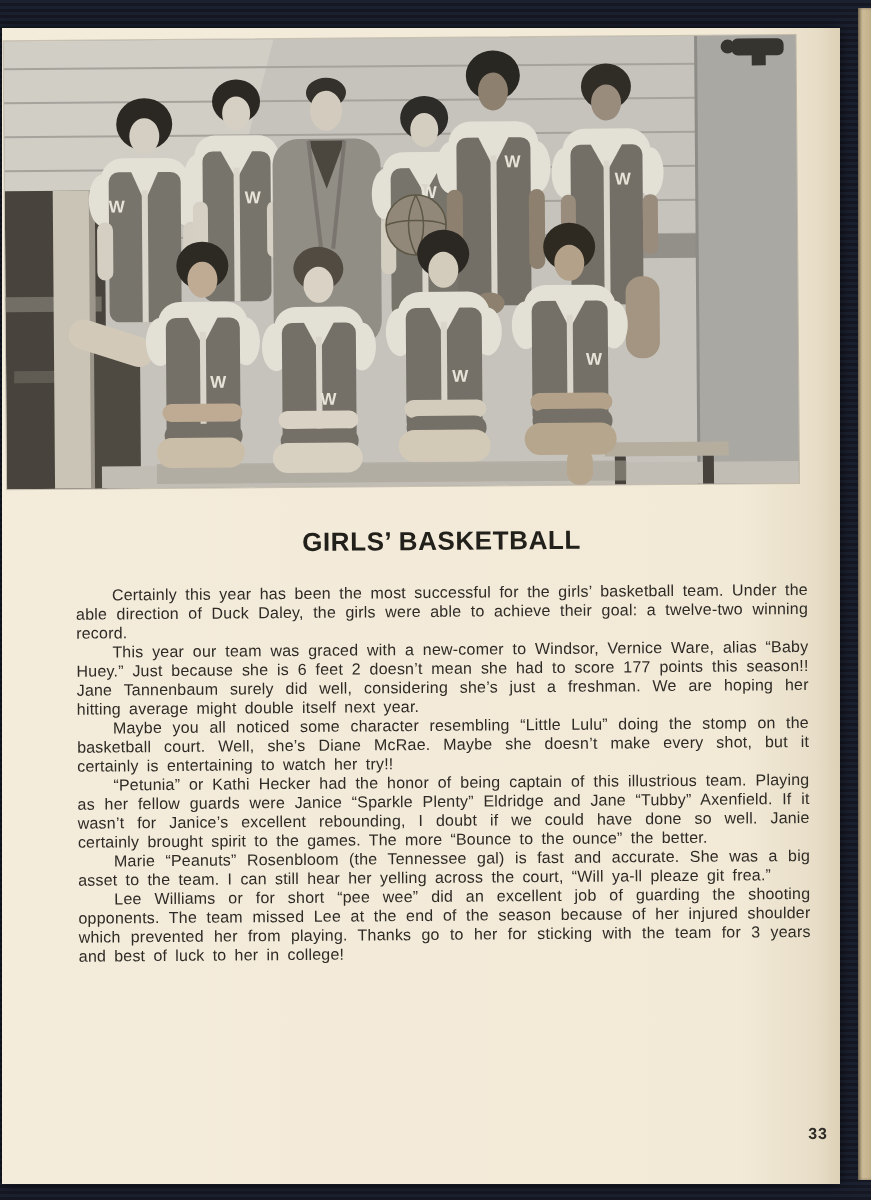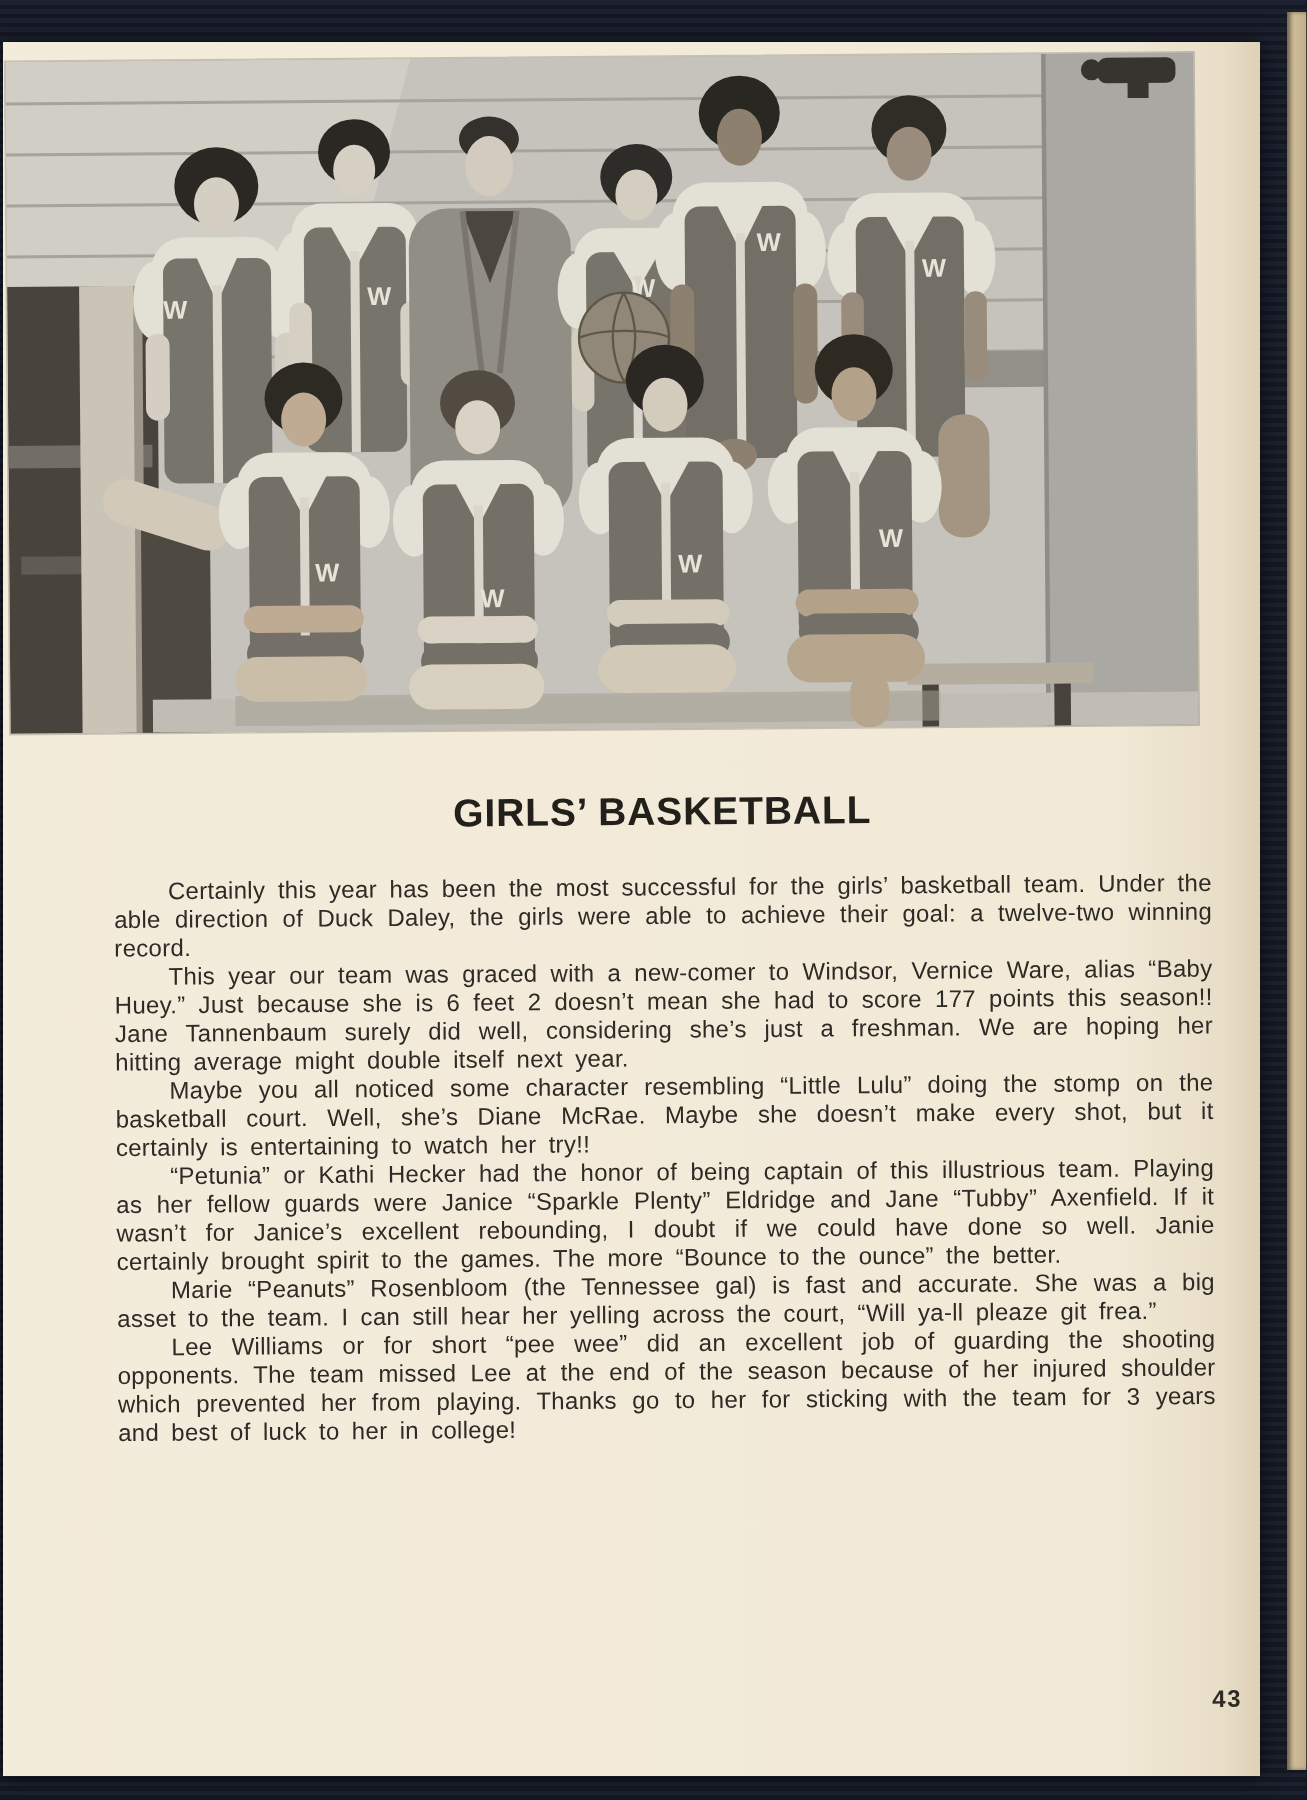--- a/index.html
+++ b/index.html
@@ -245,16 +245,16 @@
     <div class="content">
       <h1 class="title">GIRLS’ BASKETBALL</h1>
       <p>Certainly this year has been the most successful for the girls’ basketball team.  Under the able direction of Duck Daley, the girls were able to achieve their goal: a twelve-two winning record.</p>
       <p>This year our team was graced with a new-comer to Windsor, Vernice Ware, alias “Baby Huey.”  Just because she is 6 feet 2 doesn’t mean she had to score 177 points this season!!  Jane Tannenbaum surely did well, considering she’s just a freshman.  We are hoping her hitting average might double itself next year.</p>
       <p>Maybe you all noticed some character resembling “Little Lulu” doing the stomp on the basketball court.  Well, she’s Diane McRae.  Maybe she doesn’t make every shot, but it certainly is entertaining to watch her try!!</p>
       <p>“Petunia” or Kathi Hecker had the honor of being captain of this illustrious team.  Playing as her fellow guards were Janice “Sparkle Plenty” Eldridge and Jane “Tubby” Axenfield.  If it wasn’t for Janice’s excellent rebounding, I doubt if we could have done so well.  Janie certainly brought spirit to the games.  The more “Bounce to the ounce” the better.</p>
       <p>Marie “Peanuts” Rosenbloom (the Tennessee gal) is fast and accurate.  She was a big asset to the team.  I can still hear her yelling across the court, “Will ya-ll pleaze git frea.”</p>
       <p>Lee Williams or for short “pee wee” did an excellent job of guarding the shooting opponents.  The team missed Lee at the end of the season because of her injured shoulder which prevented her from playing.  Thanks go to her for sticking with the team for 3 years and best of luck to her in college!</p>
     </div>
 
-    <div class="page-number">43</div>
+    <div class="page-number">33</div>
 
   </div>
 </div>
 
 </body></html>

